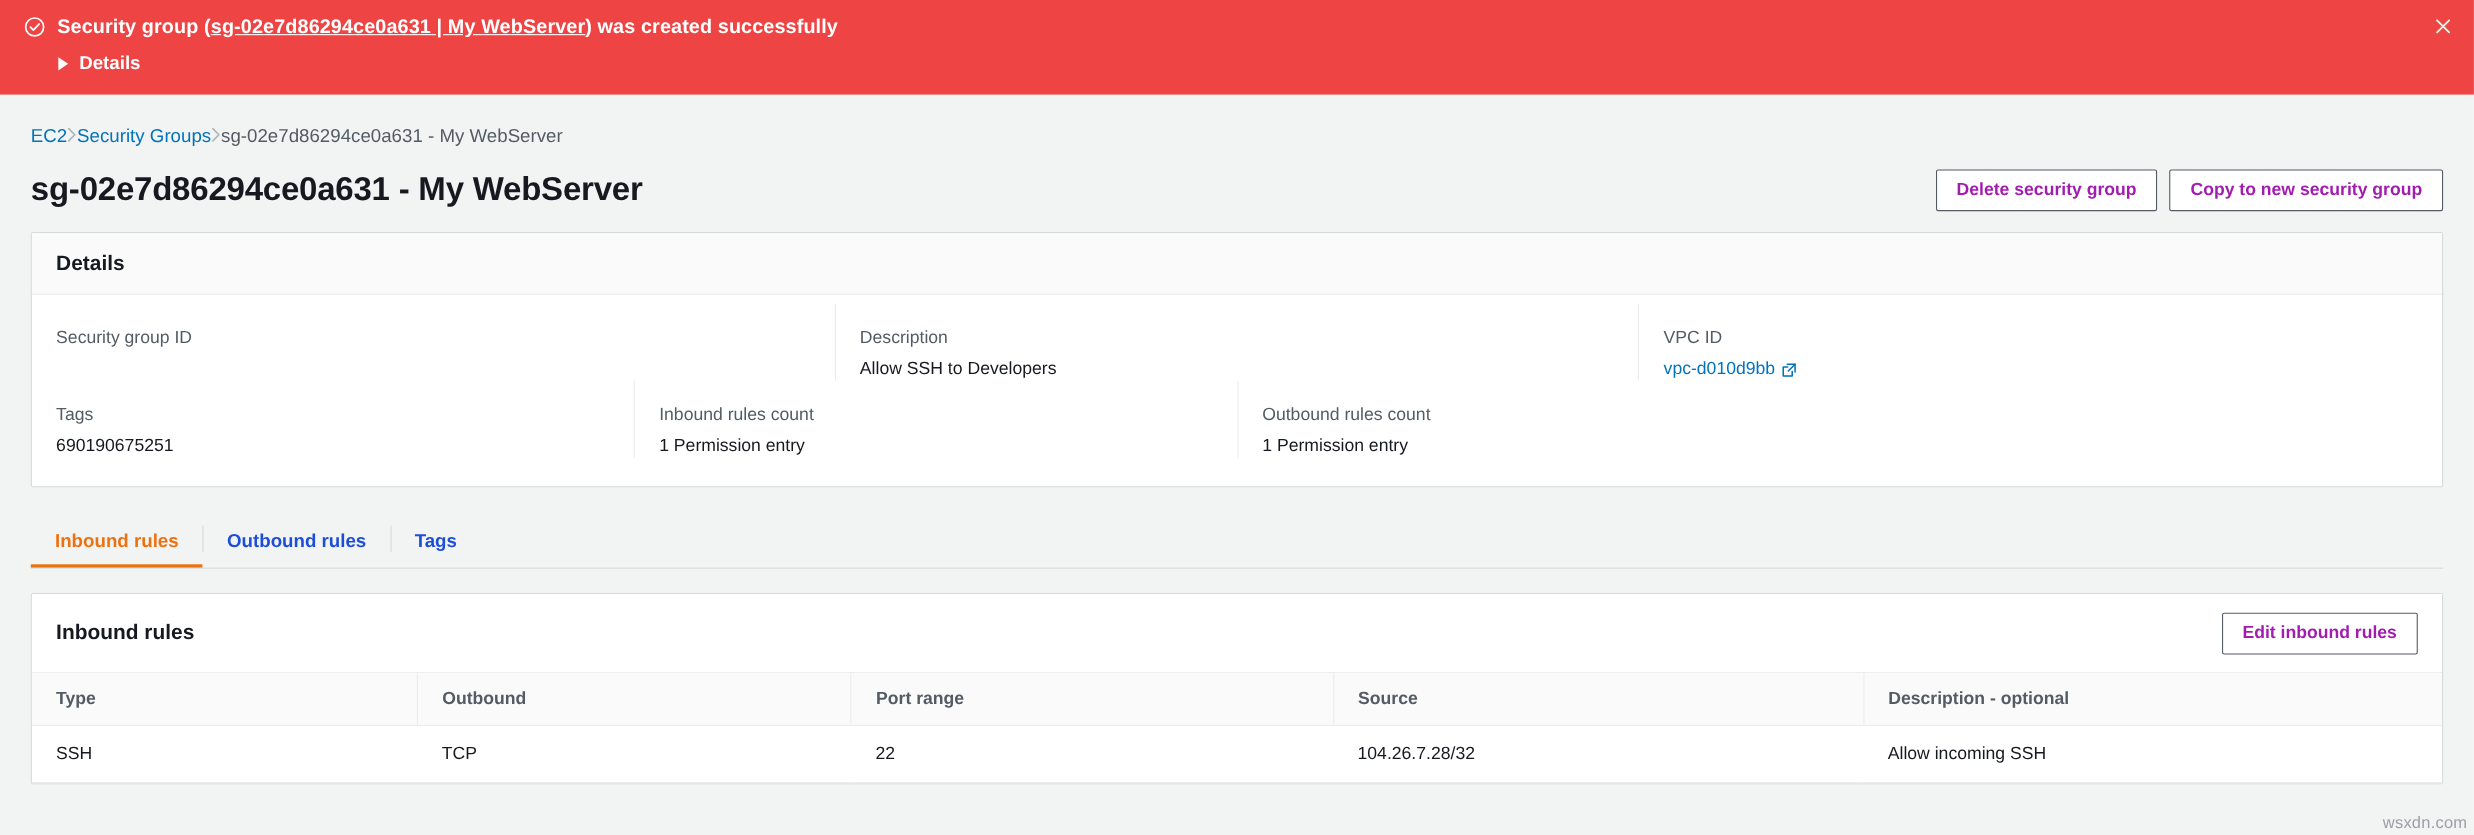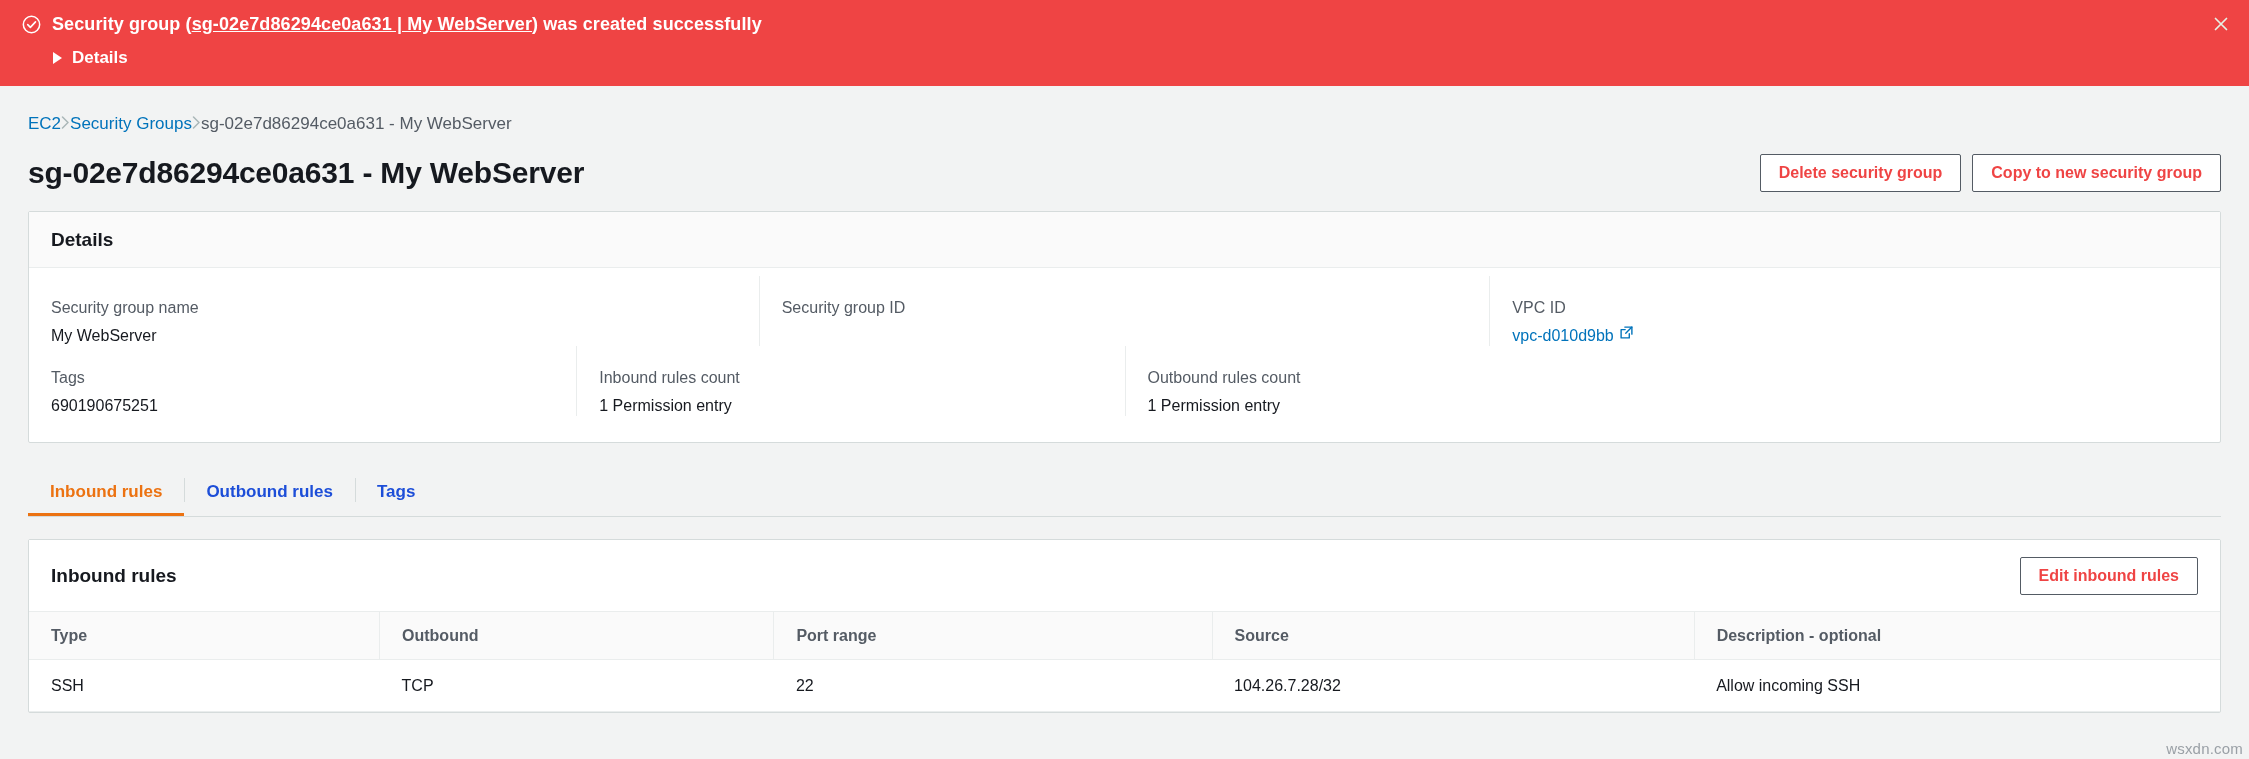--- a/index.html
+++ b/index.html
@@ -88,21 +88,21 @@
     font-size: 30px;
     font-weight: bold;
     color: #16191f;
     letter-spacing: -.2px;
   }
   .title-actions { display: flex; gap: 11px; }
   .btn {
     background: #ffffff;
     border: 1px solid #545b64;
     border-radius: 2px;
-    color: #ef4444;
+    color: #a21caf;
     font-size: 16px;
     font-weight: bold;
     font-family: "Liberation Sans", sans-serif;
     padding: 8px 18px;
     line-height: 20px;
     cursor: pointer;
     white-space: nowrap;
   }
 
   
@@ -139,21 +139,21 @@
   .detail-value {
     font-size: 16px;
     color: #16191f;
     line-height: 20px;
   }
   .detail-value a {
     color: #0073bb;
     text-decoration: none;
     cursor: pointer;
   }
-  .ext-link { display: inline-flex; align-items: flex-start; gap: 6px; }
+  .ext-link { display: inline-flex; align-items: center; gap: 6px; }
 
   
   .tabs {
     display: flex;
     align-items: stretch;
     border-bottom: 1px solid #d5dbdb;
     margin-top: 26px;
     background: transparent;
   }
   .tab {
@@ -264,25 +264,25 @@
   </div>
 
   <section class="card">
     <div class="card-header">
       <span class="card-title">Details</span>
     </div>
     <div class="detail-grid">
 
       <div class="detail-row">
         <div class="detail-cell">
-          <div class="detail-label">Security group name</div>
-          <div class="detail-value">My WebServer</div>
-        </div>
-        <div class="detail-cell">
           <div class="detail-label">Security group ID</div>
+        </div>
+        <div class="detail-cell">
+          <div class="detail-label">Description</div>
+          <div class="detail-value">Allow SSH to Developers</div>
         </div>
         <div class="detail-cell">
           <div class="detail-label">VPC ID</div>
           <div class="detail-value">
             <a href="#" class="ext-link">
               <span>vpc-d010d9bb</span>
               <svg width="13" height="13" viewBox="0 0 14 14" fill="none">
                 <path d="M5.2 1.2 H12.8 V8.8" stroke="#0073bb" stroke-width="1.5" stroke-linecap="round" stroke-linejoin="round"></path>
                 <path d="M12.8 1.2 L6.2 7.8" stroke="#0073bb" stroke-width="1.5" stroke-linecap="round"></path>
                 <path d="M10 8.4 V12.8 H1.2 V3.9 H5.6" stroke="#0073bb" stroke-width="1.5" stroke-linecap="round" stroke-linejoin="round"></path>

